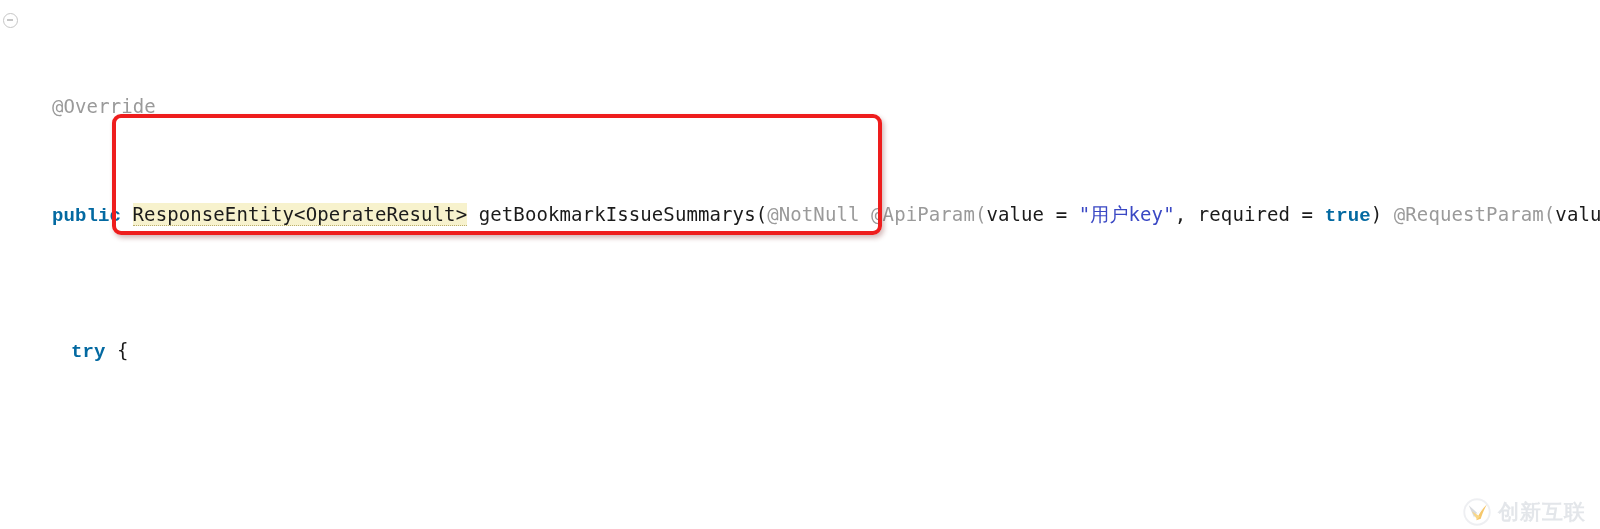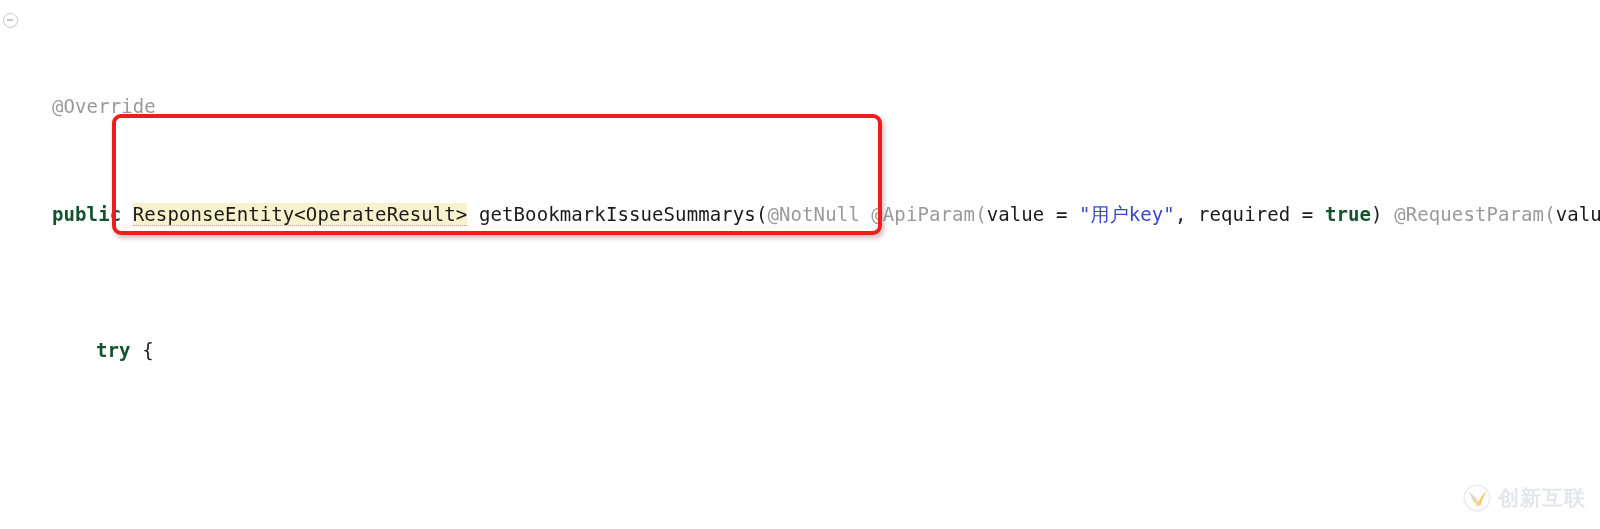--- a/index.html
+++ b/index.html
@@ -64,21 +64,21 @@
     position: relative;
     height: 27.2px;
     padding-left: 52px;
     box-sizing: border-box;
   }
 
   
   #ln0 { padding-top: 11px; height: 38px; }
 
   
-  .kw      { color: #14532d; font-weight: bold; }
+  .kw      { color: #0369a1; font-weight: bold; font-family: Liberation Mono, monospace; }
   .ann     { color: #9a9a9a; }
   .str     { color: #3a48c4; }
   .param   { color: #8a7f79; }
   .plain   { color: #1b1b1b; }
 
   
   .hl {
     background: #f7f2cd;
     border-bottom: 1px dotted #b9ae6d;
     margin-top: 15px;
@@ -95,21 +95,21 @@
     border-radius: 9px;
     box-sizing: border-box;
     box-shadow: 2px 3px 5px rgba(120,40,40,0.33);
     pointer-events: none;
   }
 
   
   .watermark {
     position: absolute;
     right: 14px;
-    bottom: 16px;
+    bottom: 2px;
     display: flex;
     align-items: center;
     gap: 6px;
     opacity: 0.72;
     user-select: none;
   }
   .wm-logo { width: 30px; height: 30px; display: block; }
   .wm-text {
     font-family: "DejaVu Sans", "Liberation Sans", sans-serif;
     font-size: 21px;
@@ -127,21 +127,21 @@
     <div class="override-marker"></div>
   </div>
 
   <div class="code">
 
     <div class="line" id="ln0"><span class="ann">@Override</span></div>
 
     <div class="line"><span class="kw">public</span><span class="plain"> </span><span class="plain hl">ResponseEntity&lt;OperateResult&gt;</span><span class="plain"> getBookmarkIssueSummarys(</span><span class="ann">@NotNull </span><span class="ann">@ApiParam(</span><span class="plain">value = </span><span class="str">"用户key"</span><span class="plain">, required = </span><span class="kw">true</span><span class="plain">) </span><span class="ann">@RequestParam(</span><span class="plain">value</span></div>
 
 
-    <div class="line" style="padding-left:96px"><span class="kw">try</span><span class="plain"> {</span></div>
+    <div class="line" style="padding-left:71px"><span class="kw">try</span><span class="plain"> {</span></div>
 
     <div class="line" style="padding-left:140px"></div>
 
     
 
     
 
     
 
     

